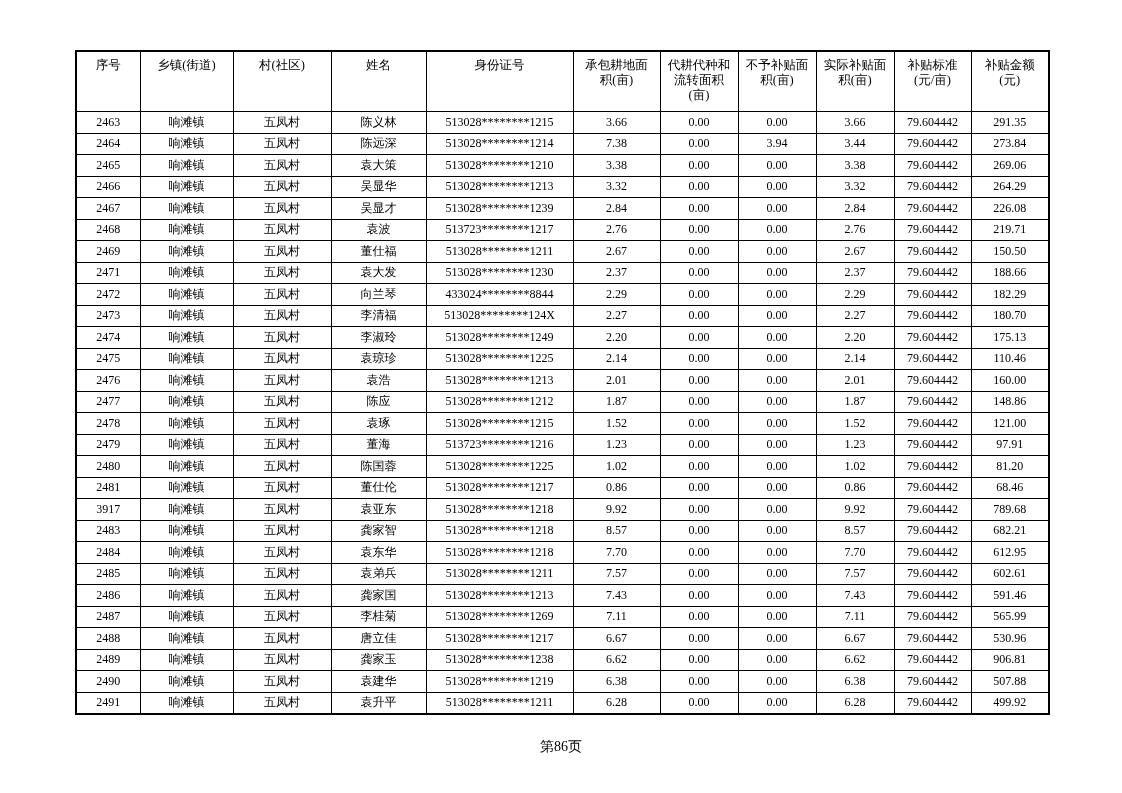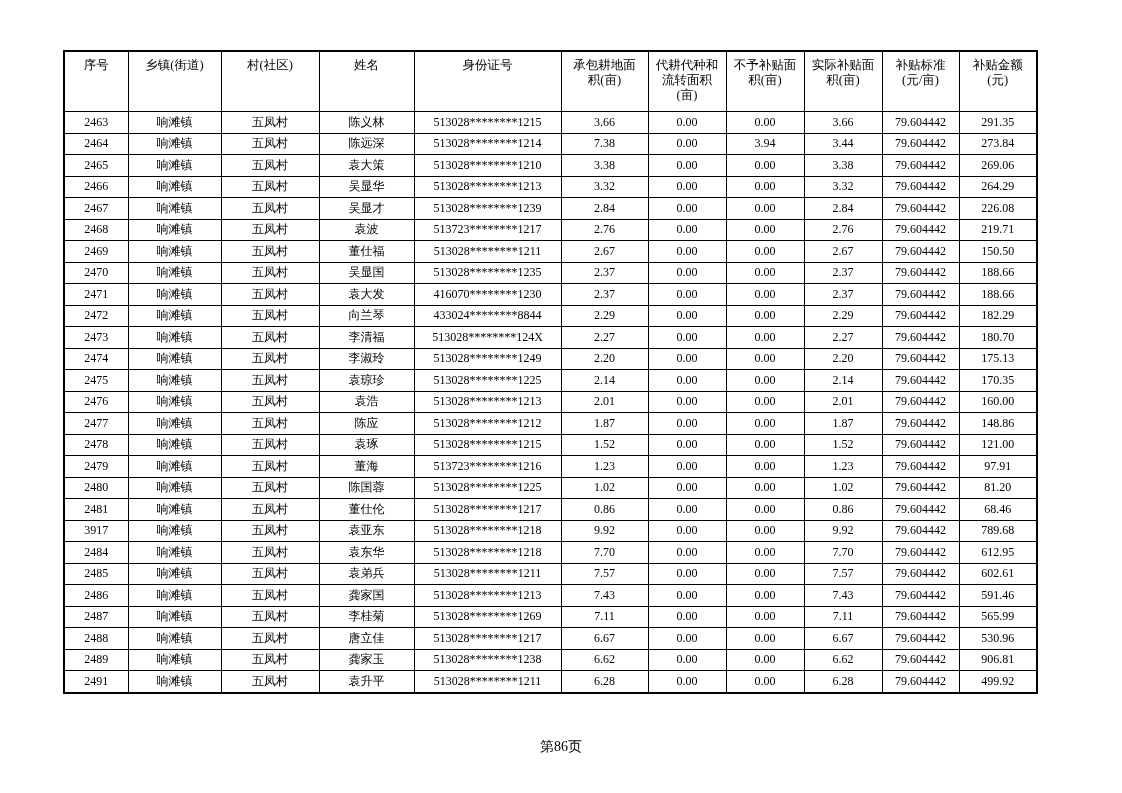--- a/index.html
+++ b/index.html
@@ -16,21 +16,21 @@
     overflow: hidden;
   }
   .sheet {
     position: relative;
     width: 1122px;
     height: 793px;
     background: #ffffff;
   }
   table.subsidy {
     position: absolute;
-    left: 63px;
+    left: 75px;
     top: 50px;
     border-collapse: collapse;
     table-layout: fixed;
     width: 973px;
     border: 2px solid #000000;
   }
   table.subsidy th,
   table.subsidy td {
     border: 1px solid #000000;
     font-weight: normal;
@@ -189,38 +189,25 @@
           <td>董仕福</td>
           <td>513028********1211</td>
           <td>2.67</td>
           <td>0.00</td>
           <td>0.00</td>
           <td>2.67</td>
           <td>79.604442</td>
           <td>150.50</td>
         </tr>
         <tr>
-          <td>2470</td>
-          <td>响滩镇</td>
-          <td>五凤村</td>
-          <td>吴显国</td>
-          <td>513028********1235</td>
-          <td>2.37</td>
-          <td>0.00</td>
-          <td>0.00</td>
-          <td>2.37</td>
-          <td>79.604442</td>
-          <td>188.66</td>
-        </tr>
-        <tr>
           <td>2471</td>
           <td>响滩镇</td>
           <td>五凤村</td>
           <td>袁大发</td>
-          <td>416070********1230</td>
+          <td>513028********1230</td>
           <td>2.37</td>
           <td>0.00</td>
           <td>0.00</td>
           <td>2.37</td>
           <td>79.604442</td>
           <td>188.66</td>
         </tr>
         <tr>
           <td>2472</td>
           <td>响滩镇</td>
@@ -264,21 +251,21 @@
           <td>2475</td>
           <td>响滩镇</td>
           <td>五凤村</td>
           <td>袁琼珍</td>
           <td>513028********1225</td>
           <td>2.14</td>
           <td>0.00</td>
           <td>0.00</td>
           <td>2.14</td>
           <td>79.604442</td>
-          <td>170.35</td>
+          <td>110.46</td>
         </tr>
         <tr>
           <td>2476</td>
           <td>响滩镇</td>
           <td>五凤村</td>
           <td>袁浩</td>
           <td>513028********1213</td>
           <td>2.01</td>
           <td>0.00</td>
           <td>0.00</td>
@@ -358,20 +345,33 @@
           <td>袁亚东</td>
           <td>513028********1218</td>
           <td>9.92</td>
           <td>0.00</td>
           <td>0.00</td>
           <td>9.92</td>
           <td>79.604442</td>
           <td>789.68</td>
         </tr>
         <tr>
+          <td>2483</td>
+          <td>响滩镇</td>
+          <td>五凤村</td>
+          <td>龚家智</td>
+          <td>513028********1218</td>
+          <td>8.57</td>
+          <td>0.00</td>
+          <td>0.00</td>
+          <td>8.57</td>
+          <td>79.604442</td>
+          <td>682.21</td>
+        </tr>
+        <tr>
           <td>2484</td>
           <td>响滩镇</td>
           <td>五凤村</td>
           <td>袁东华</td>
           <td>513028********1218</td>
           <td>7.70</td>
           <td>0.00</td>
           <td>0.00</td>
           <td>7.70</td>
           <td>79.604442</td>
@@ -434,20 +434,33 @@
           <td>响滩镇</td>
           <td>五凤村</td>
           <td>龚家玉</td>
           <td>513028********1238</td>
           <td>6.62</td>
           <td>0.00</td>
           <td>0.00</td>
           <td>6.62</td>
           <td>79.604442</td>
           <td>906.81</td>
+        </tr>
+        <tr>
+          <td>2490</td>
+          <td>响滩镇</td>
+          <td>五凤村</td>
+          <td>袁建华</td>
+          <td>513028********1219</td>
+          <td>6.38</td>
+          <td>0.00</td>
+          <td>0.00</td>
+          <td>6.38</td>
+          <td>79.604442</td>
+          <td>507.88</td>
         </tr>
         <tr>
           <td>2491</td>
           <td>响滩镇</td>
           <td>五凤村</td>
           <td>袁升平</td>
           <td>513028********1211</td>
           <td>6.28</td>
           <td>0.00</td>
           <td>0.00</td>

